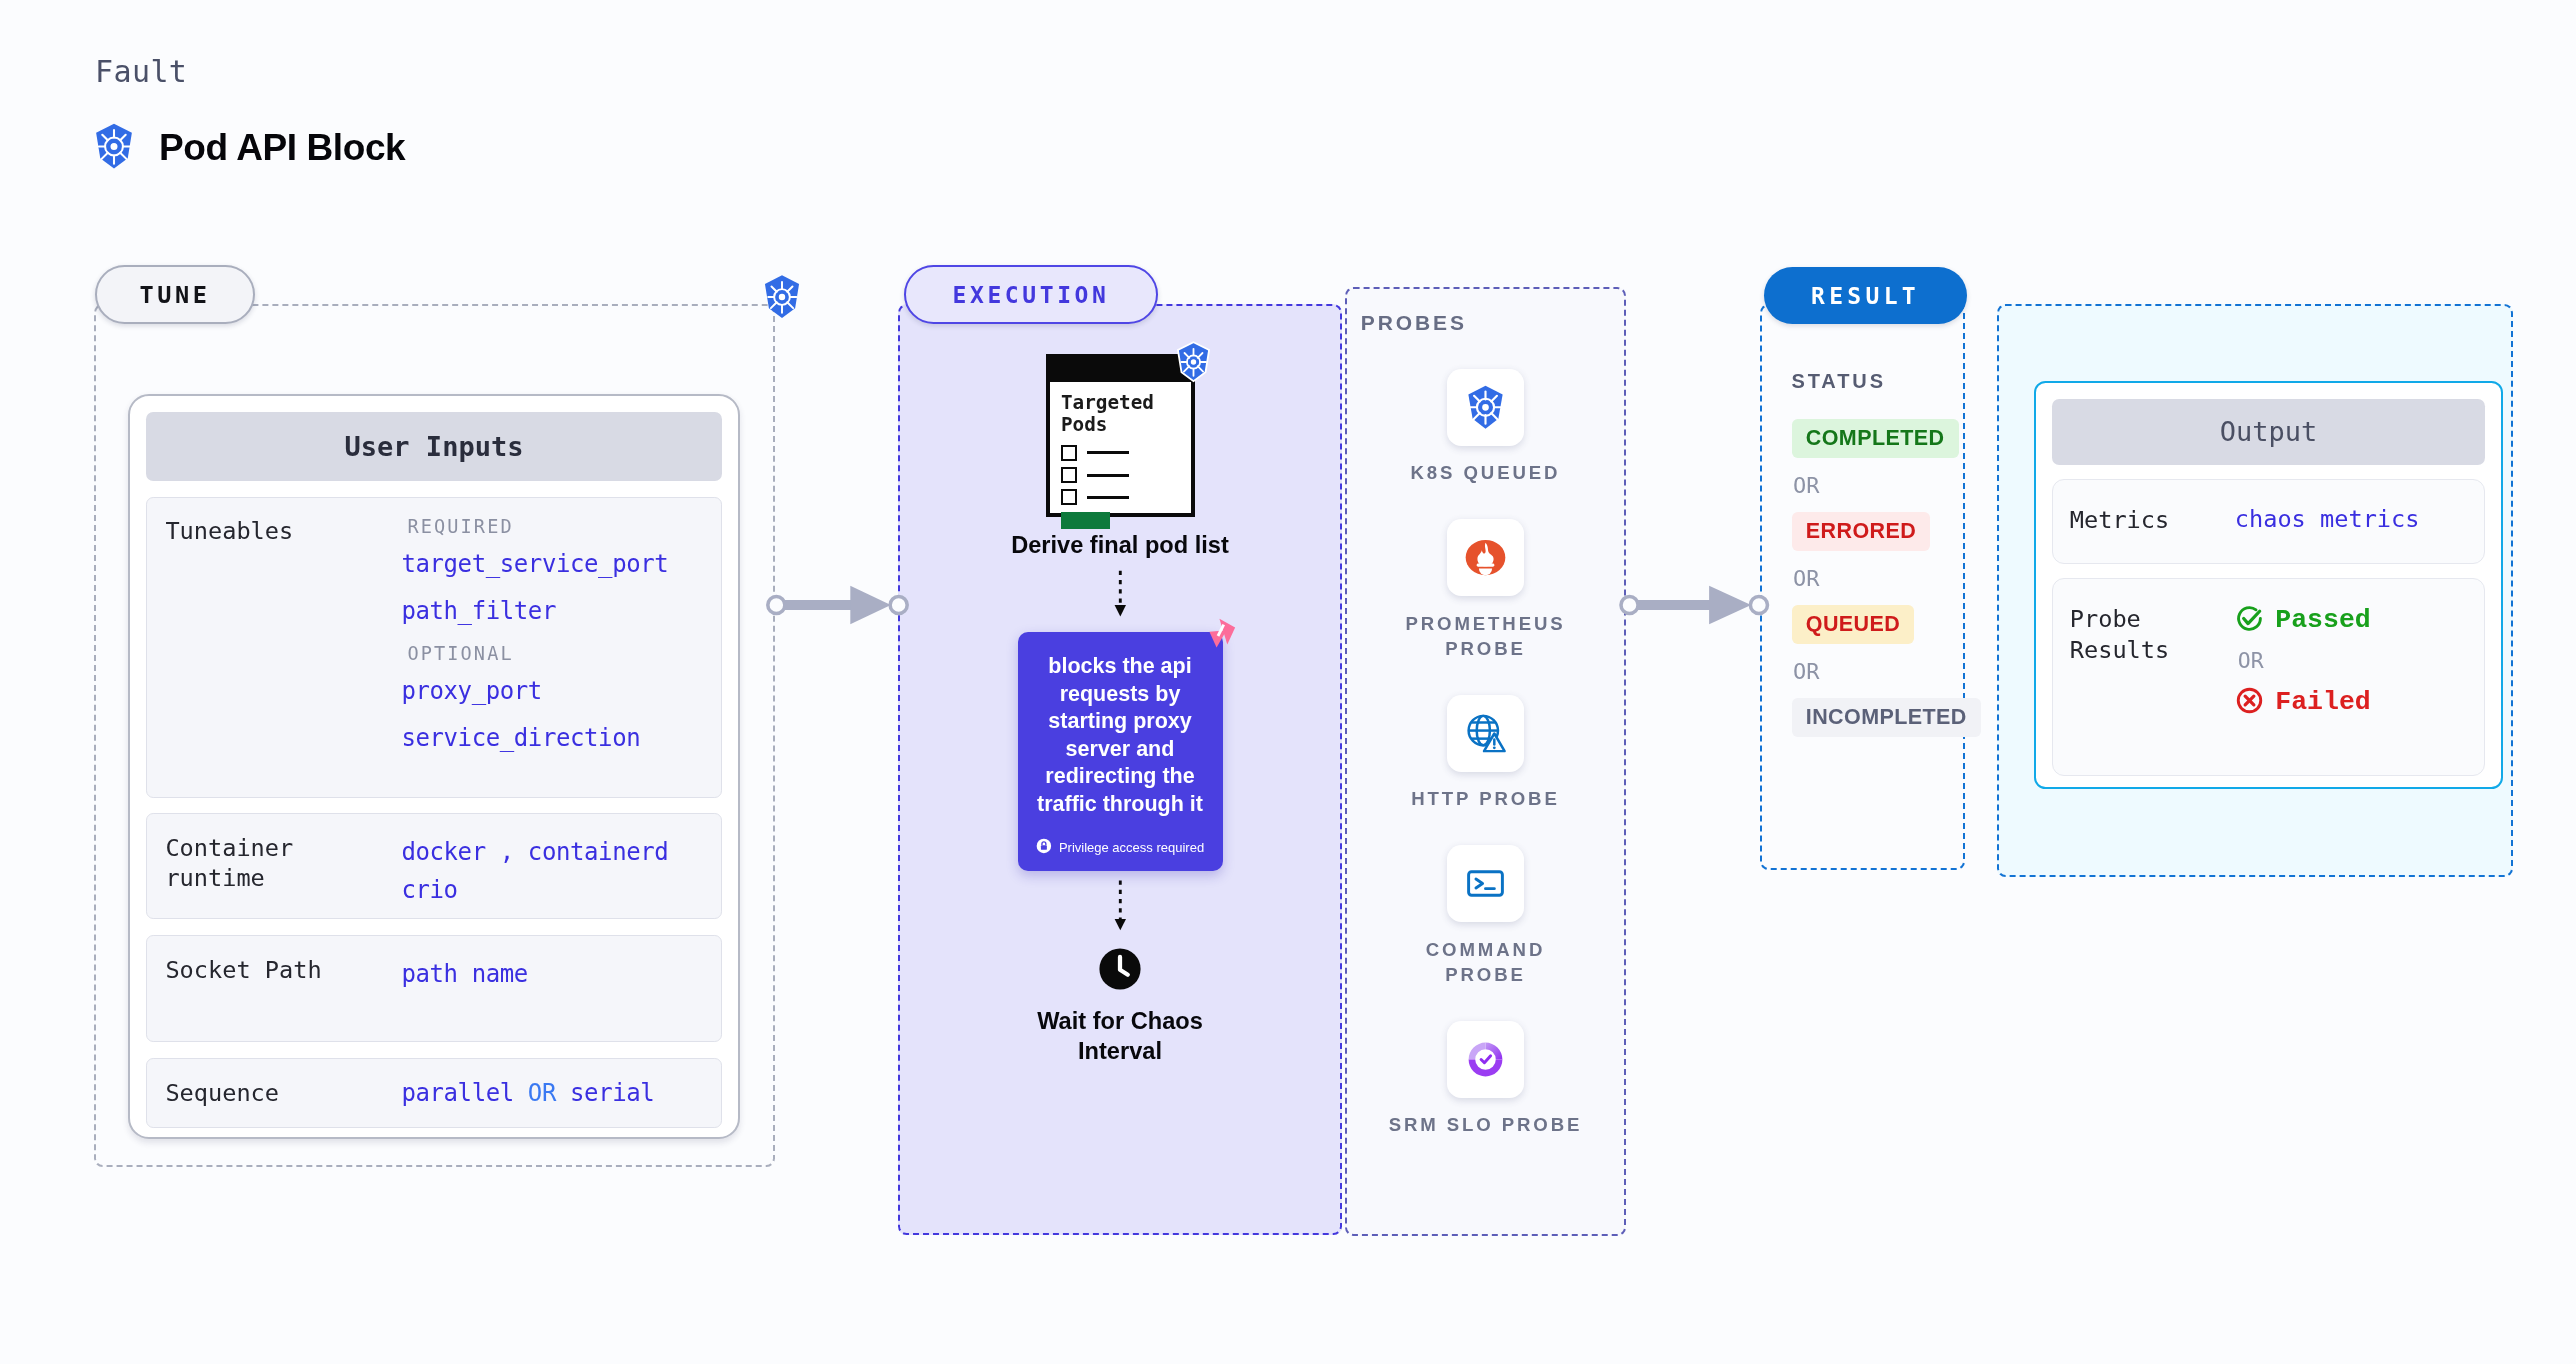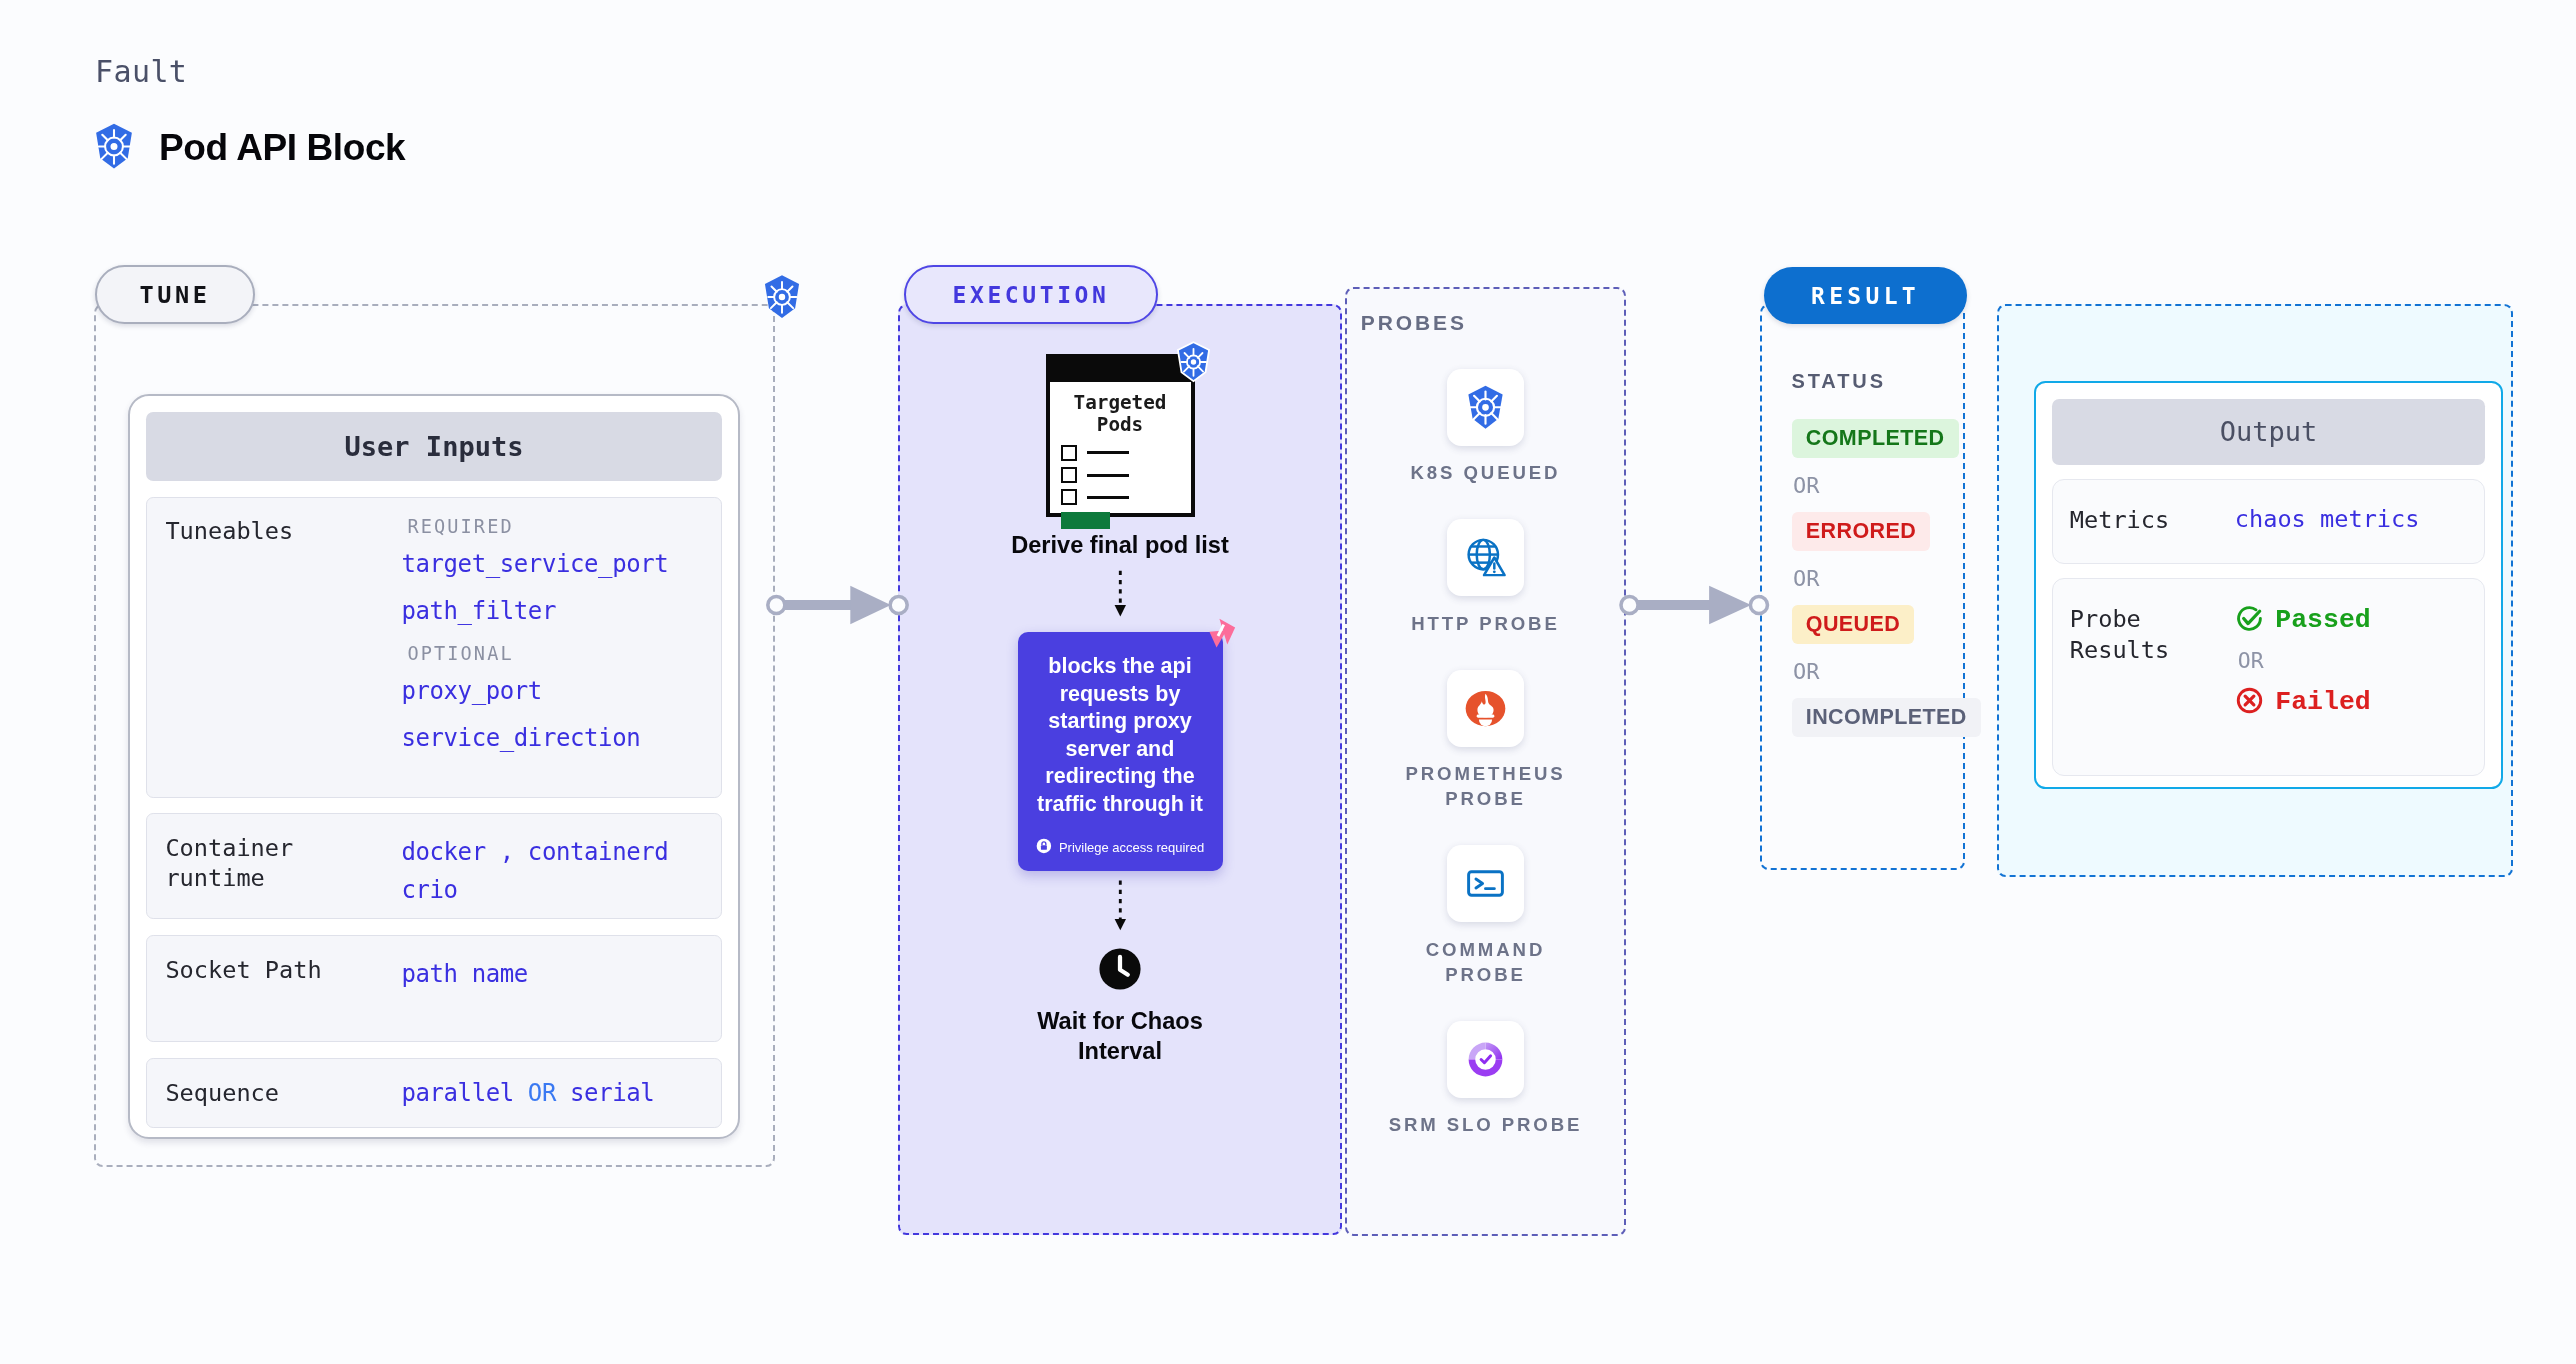--- a/index.html
+++ b/index.html
@@ -215,21 +215,21 @@
   .res-line .txt { font-size: 26.5px; font-weight: bold; font-family: Liberation Mono, monospace; }
   .res-pass .txt { color: #18a01c; }
   .res-fail .txt { color: #dc2020; }
   .out-or { font-family: "DejaVu Sans Mono", monospace; font-size: 21.5px; color: #8d93a6; margin: 13px 0 13px 2.9px; }
 
   
   .exec-flow {
     position: absolute; left: 0; right: 0; top: 50px;
     display: flex; flex-direction: column; align-items: center;
   }
-  .pods-card-wrap { position: relative; text-align: center; }
+  .pods-card-wrap { position: relative; }
   .pods-card {
     width: 149px; height: 163px; background: #ffffff;
     border: 4.3px solid #0a0a0a;
   }
   .pods-topbar { height: 24px; background: #0a0a0a; }
   .pods-inner { padding: 10px 11.5px 0 11.5px; }
   .pods-ttl {
     font-family: "DejaVu Sans Mono", monospace;
     font-size: 19.3px; font-weight: bold; color: #1b1b1b; line-height: 1.15;
   }
@@ -489,45 +489,45 @@
                 <line x1="24" y1="42" x2="15" y2="51"></line>
             </g>
           </svg>
         </div>
         <div class="probe-lbl">K8S QUEUED</div>
       </div>
 
       <div class="probe">
         <div class="probe-ico">
           <svg width="47" height="47" viewBox="0 0 64 64">
+            <ellipse cx="32" cy="32" rx="27" ry="24" fill="#e6522c"></ellipse>
+            <path d="M32 12 c5 6 2 10 5 14 c2 3 6 3 6 8 c0 6-5 10-11 10 s-11-4-11-10 c0-6 5-7 6-12 c1 5 4 6 5 3 c1-4-2-7 0-13z" fill="#fff"></path>
+            <rect x="20" y="40" width="24" height="4.5" rx="2" fill="#fff"></rect>
+            <path d="M23 47 h18 a9 9 0 01-18 0z" fill="#fff"></path>
+          </svg>
+        </div>
+        <div class="probe-lbl">PROMETHEUS PROBE</div>
+      </div>
+
+      <div class="probe">
+        <div class="probe-ico">
+          <svg width="47" height="47" viewBox="0 0 64 64">
             <g fill="none" stroke="#0a72c4" stroke-width="3.4">
               <circle cx="29" cy="28" r="20"></circle>
               <ellipse cx="29" cy="28" rx="9" ry="20"></ellipse>
               <line x1="9" y1="28" x2="49" y2="28"></line>
               <line x1="13" y1="17" x2="45" y2="17"></line>
               <line x1="13" y1="39" x2="45" y2="39"></line>
             </g>
             <path d="M44 32 L58 56 H30 Z" fill="#ffffff" stroke="#0a72c4" stroke-width="3.4" stroke-linejoin="round"></path>
             <line x1="44" y1="40" x2="44" y2="47" stroke="#0a72c4" stroke-width="3.4" stroke-linecap="round"></line>
             <circle cx="44" cy="51.5" r="1.9" fill="#0a72c4"></circle>
           </svg>
         </div>
         <div class="probe-lbl">HTTP PROBE</div>
-      </div>
-
-      <div class="probe">
-        <div class="probe-ico">
-          <svg width="47" height="47" viewBox="0 0 64 64">
-            <ellipse cx="32" cy="32" rx="27" ry="24" fill="#e6522c"></ellipse>
-            <path d="M32 12 c5 6 2 10 5 14 c2 3 6 3 6 8 c0 6-5 10-11 10 s-11-4-11-10 c0-6 5-7 6-12 c1 5 4 6 5 3 c1-4-2-7 0-13z" fill="#fff"></path>
-            <rect x="20" y="40" width="24" height="4.5" rx="2" fill="#fff"></rect>
-            <path d="M23 47 h18 a9 9 0 01-18 0z" fill="#fff"></path>
-          </svg>
-        </div>
-        <div class="probe-lbl">PROMETHEUS PROBE</div>
       </div>
 
       <div class="probe">
         <div class="probe-ico">
           <svg width="47" height="47" viewBox="0 0 64 64">
             <rect x="9" y="16" width="46" height="32" rx="4" fill="none" stroke="#0a72c4" stroke-width="4"></rect>
             <polyline points="19,26 28,32 19,38" fill="none" stroke="#0a72c4" stroke-width="4" stroke-linecap="round" stroke-linejoin="round"></polyline>
             <line x1="32" y1="39" x2="44" y2="39" stroke="#0a72c4" stroke-width="4" stroke-linecap="round"></line>
           </svg>
         </div>

